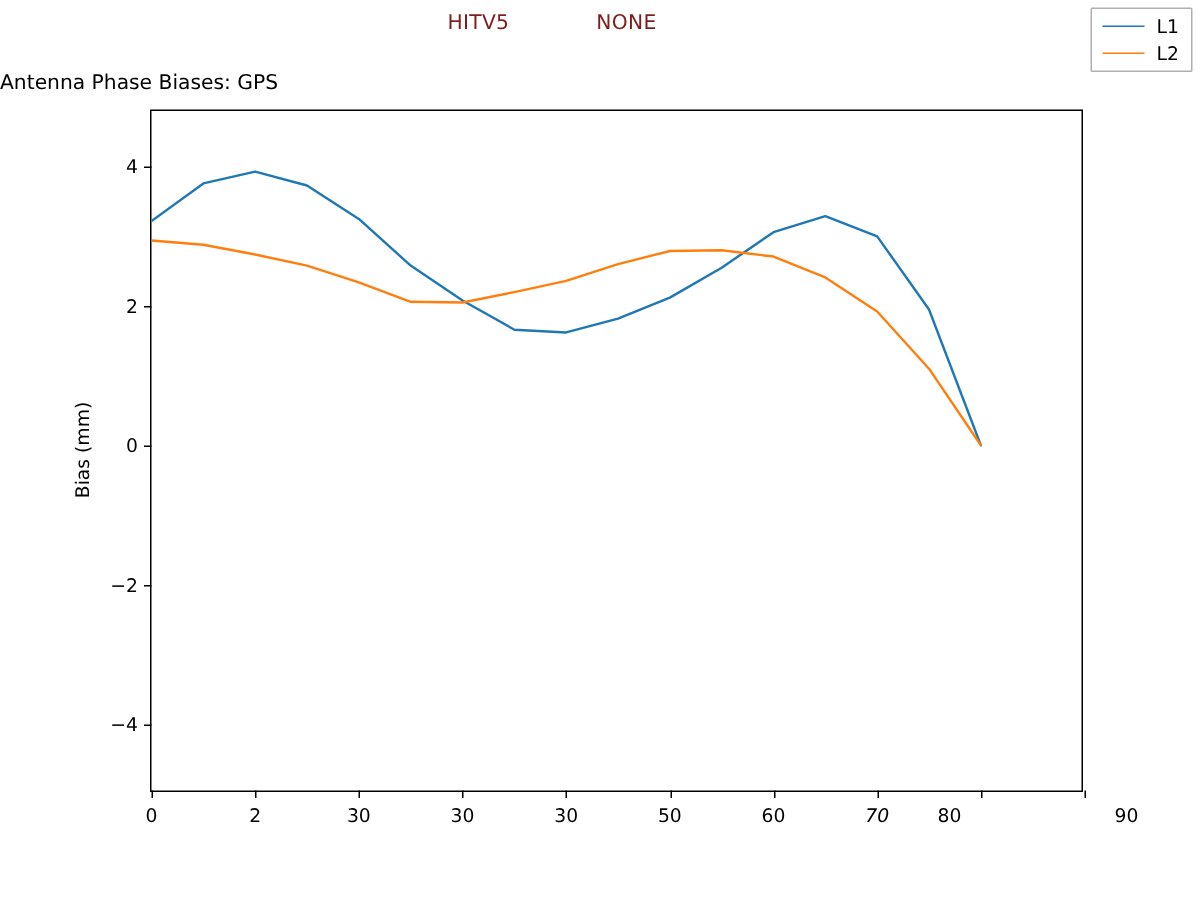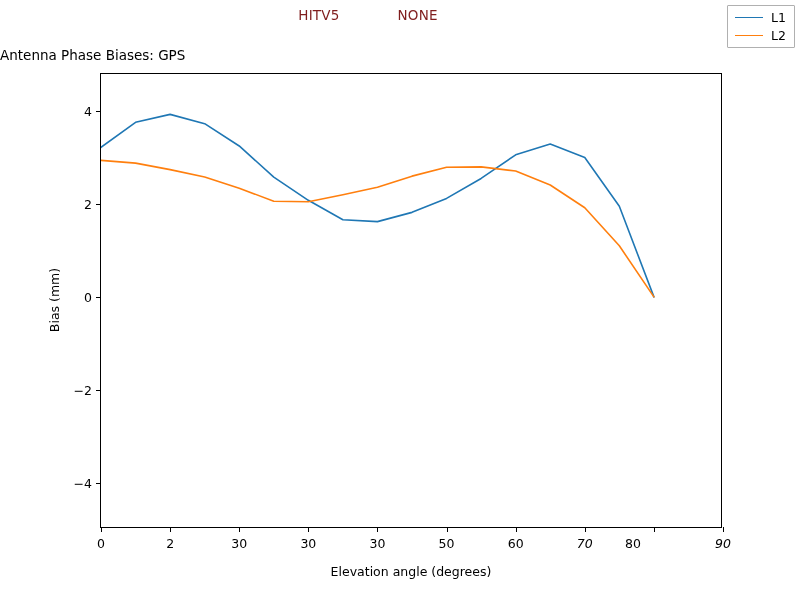--- a/index.html
+++ b/index.html
@@ -110,24 +110,23 @@
       <div class="xtick-label" style="left: 276.444px;">30</div>
       <div class="xtick" style="left: 345.556px;"></div>
       <div class="xtick-label" style="left: 345.556px;">50</div>
       <div class="xtick" style="left: 414.667px;"></div>
       <div class="xtick-label" style="left: 414.667px;">60</div>
       <div class="xtick" style="left: 483.778px;"></div>
       <div class="xtick-label" style="left: 483.778px; font-style: italic;">70</div>
       <div class="xtick" style="left: 552.889px;"></div>
       <div class="xtick-label" style="left: 532px;">80</div>
       <div class="xtick" style="left: 622px;"></div>
-      <div class="xtick-label" style="left: 622px; font-style: italic;">90</div>
+      <div class="xtick-label" style="left: 650px;">90</div>
     </div>
 
-  <div class="xlabel">Elevation angle (degrees)</div>
 
   <div class="legend" id="legend">
       <div class="legend-row">
         <span class="legend-swatch" style="border-top-color: rgb(31, 119, 180);"></span>
         <span class="legend-text">L1</span>
       </div>
       <div class="legend-row">
         <span class="legend-swatch" style="border-top-color: rgb(255, 127, 14);"></span>
         <span class="legend-text">L2</span>
       </div>

